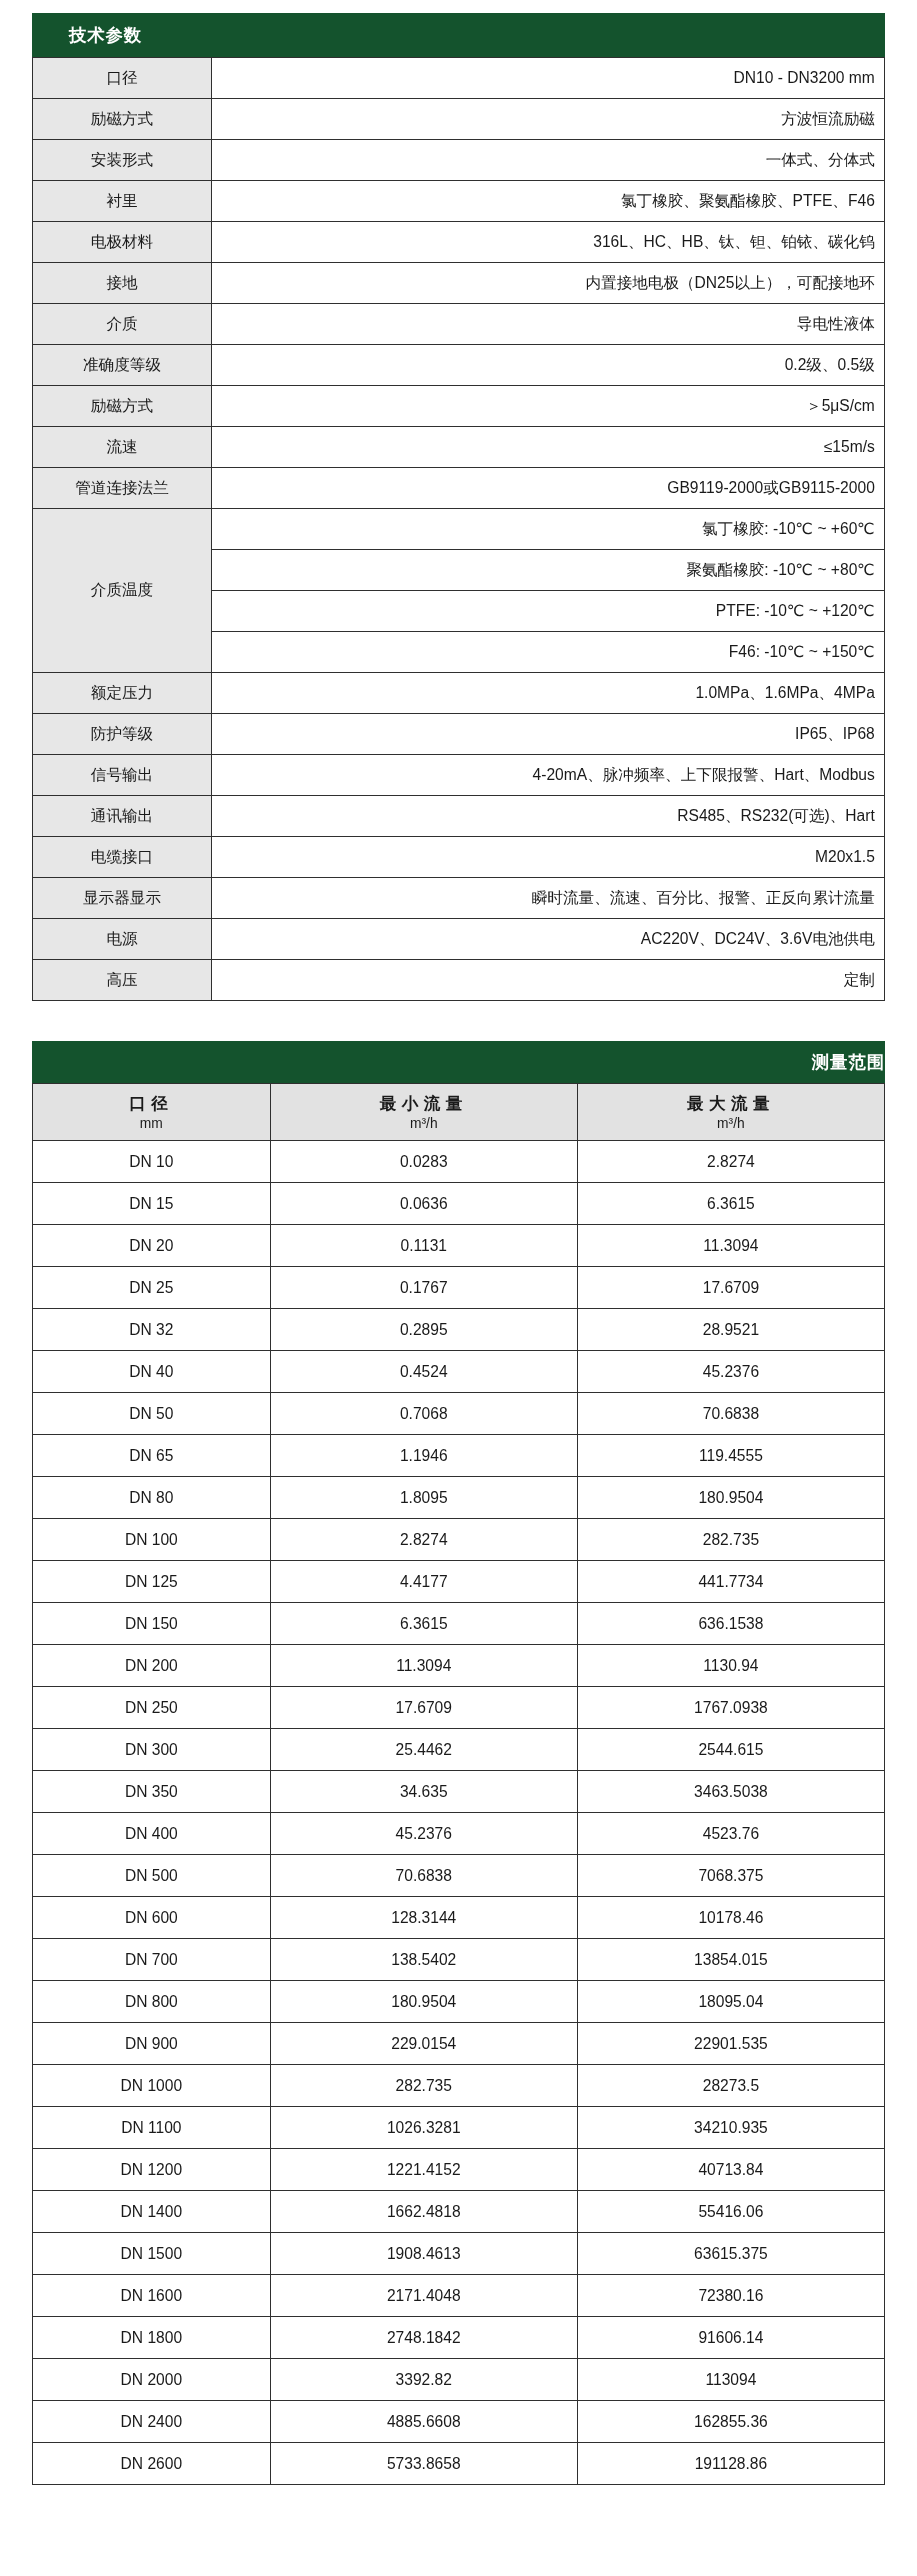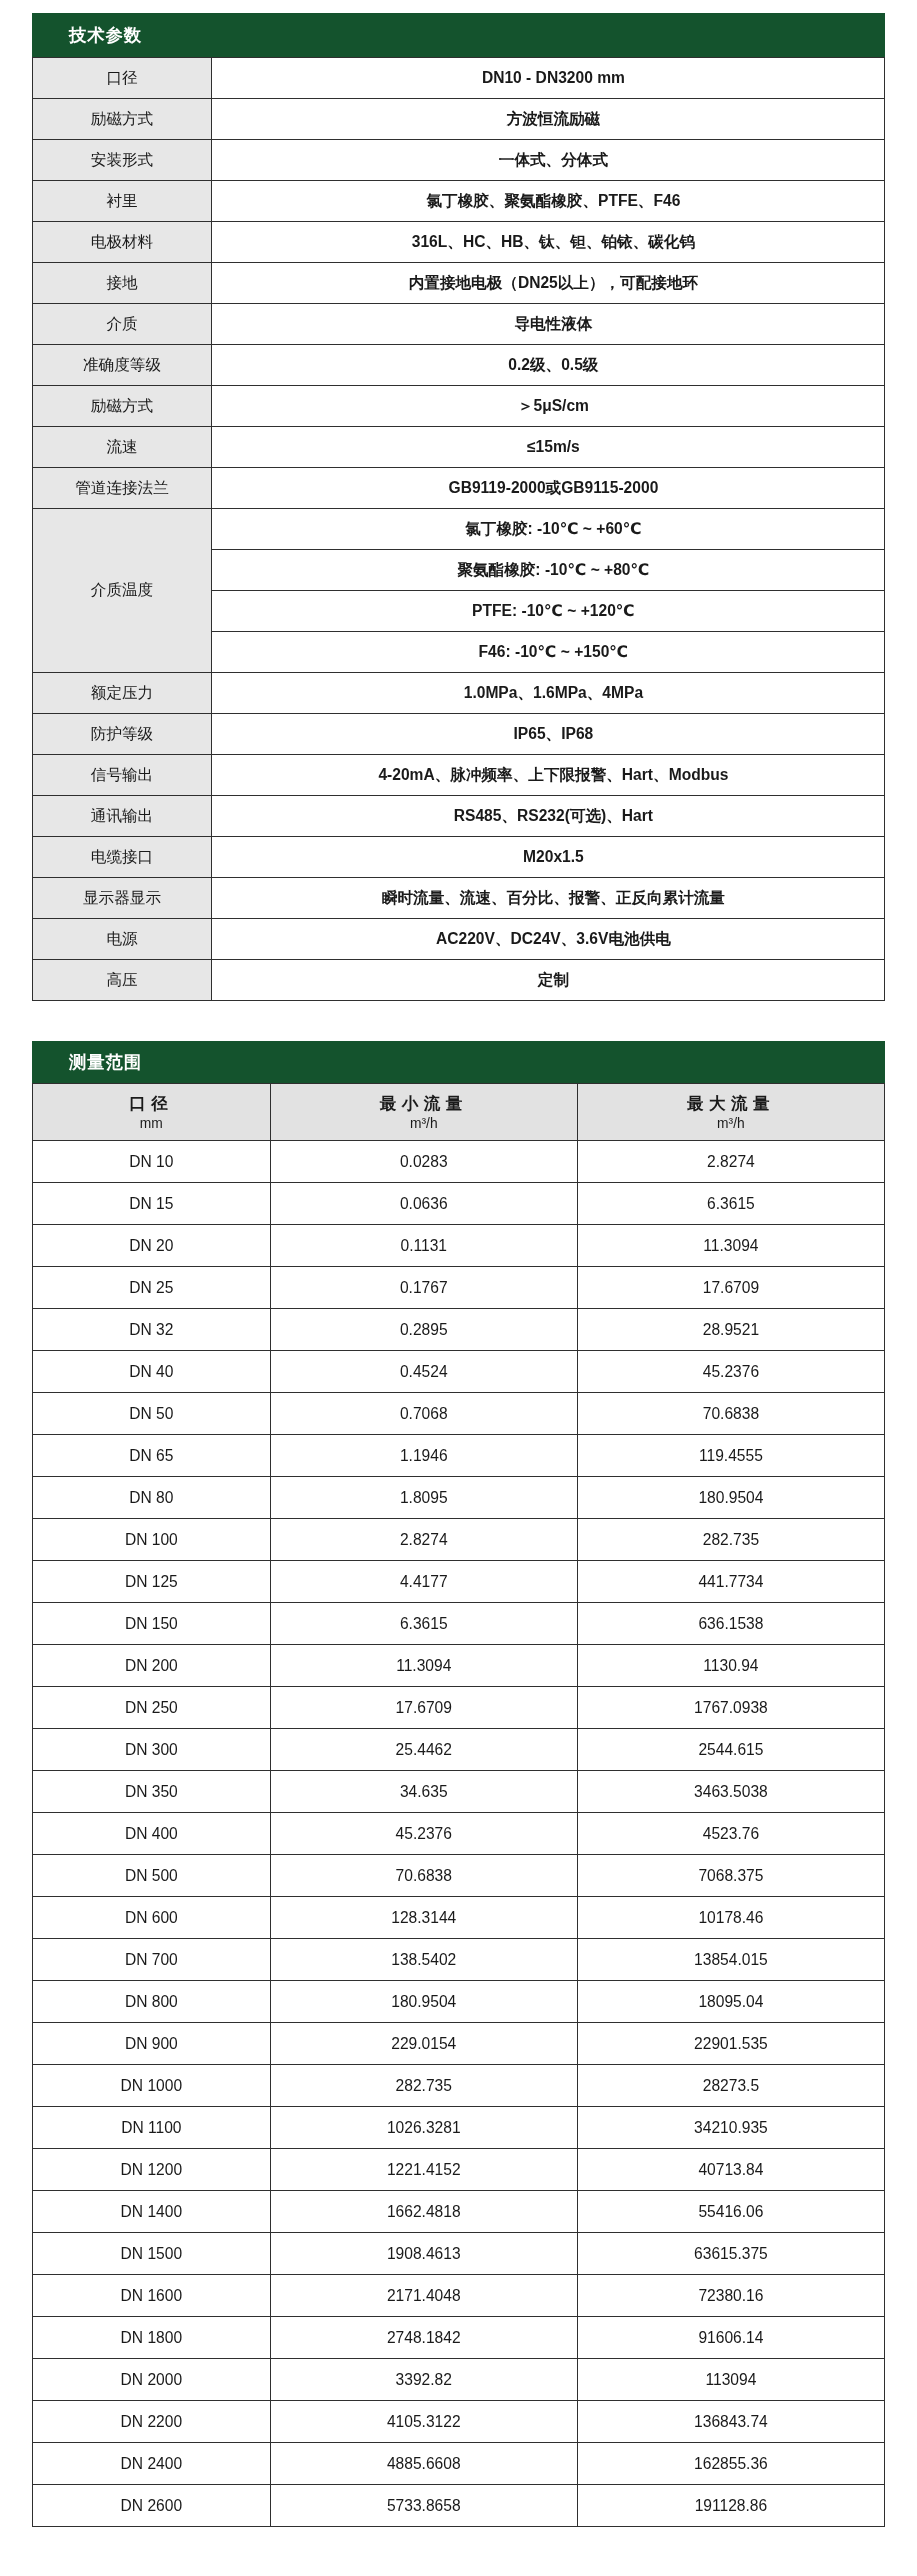--- a/index.html
+++ b/index.html
@@ -16,21 +16,21 @@
   .section-header {
     background: #14532d;
     color: #ffffff;
     font-size: 17.4px;
     font-weight: bold;
     height: 44px;
     line-height: 44px;
     padding-left: 37px;
     letter-spacing: 0.9px;
   }
-  .section-header.second { height: 42px; line-height: 42px; }
+  .section-header.second { height: 42px; line-height: 42px; text-align: right; }
 
   table {
     width: 100%;
     border-collapse: collapse;
     table-layout: fixed;
   }
   td, th {
     border: 1.8px solid #2f2f2f;
     font-size: 15.6px;
     font-weight: normal;
@@ -39,23 +39,22 @@
   
   .tech-table td { height: 41px; }
   .tech-table .label {
     background: #e7e7e7;
     width: 179px;
     text-align: center;
     padding: 0 5.5px;
   }
   .tech-table .value {
     background: #ffffff;
-    text-align: center;
+    text-align: right;
     padding: 0 9.2px 0 20px;
-    font-weight: bold;
   }
 
   
   .range-table th {
     background: #e2e2e2;
     height: 57px;
     text-align: center;
     vertical-align: middle;
     padding: 3.7px 0;
   }
@@ -355,25 +354,20 @@
           <td>DN 1800</td>
           <td>2748.1842</td>
           <td>91606.14</td>
         </tr>
         <tr>
           <td>DN 2000</td>
           <td>3392.82</td>
           <td>113094</td>
         </tr>
         <tr>
-          <td>DN 2200</td>
-          <td>4105.3122</td>
-          <td>136843.74</td>
-        </tr>
-        <tr>
           <td>DN 2400</td>
           <td>4885.6608</td>
           <td>162855.36</td>
         </tr>
         <tr>
           <td>DN 2600</td>
           <td>5733.8658</td>
           <td>191128.86</td>
         </tr>
       </tbody>

